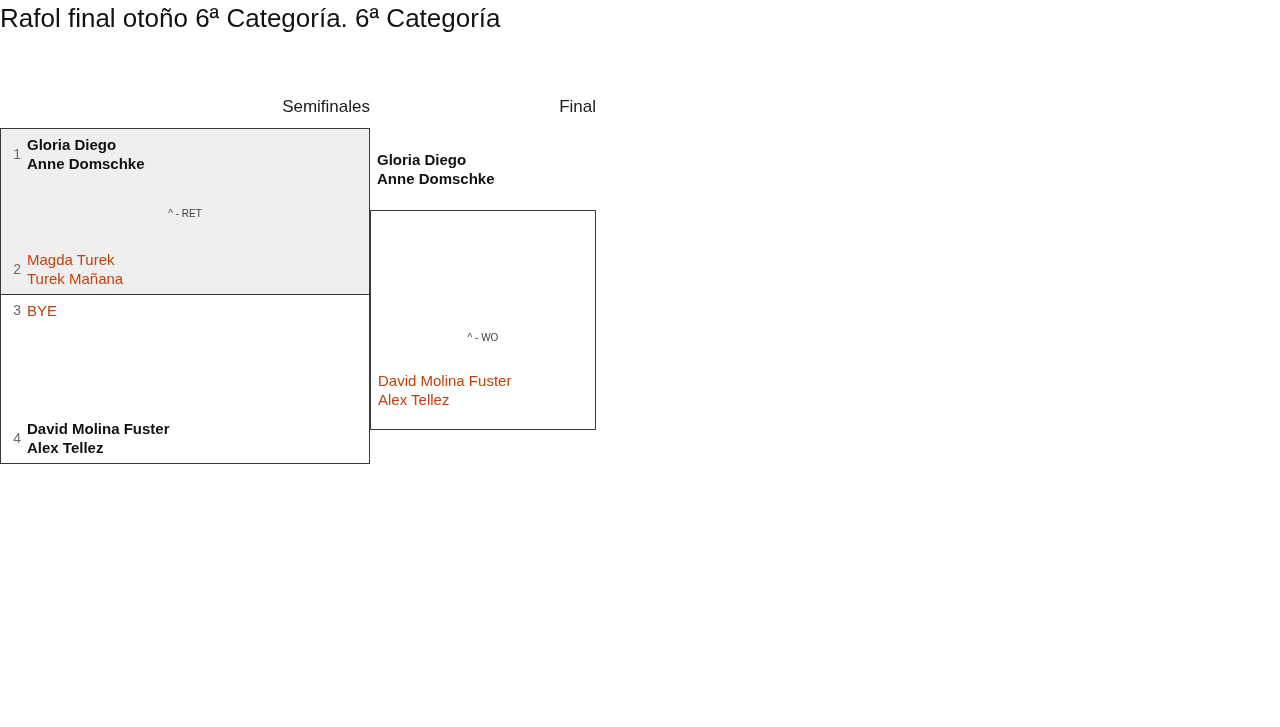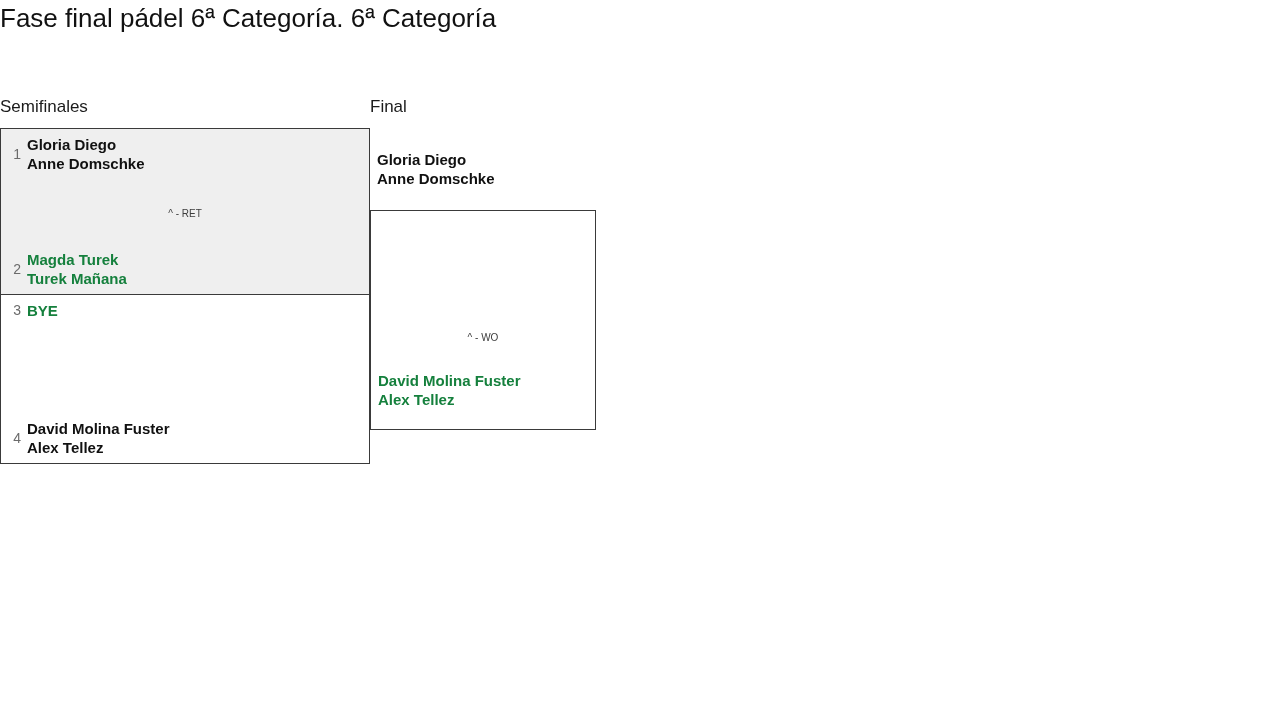--- a/index.html
+++ b/index.html
@@ -63,21 +63,21 @@
     left: 0; top: 86px;
     width: 1280px;
     height: 641px;
   }
 
   .round-header {
     position: absolute;
     font-size: 17px;
     line-height: 22px;
     color: #1b1b1b;
-    text-align: left;
+    text-align: right;
     white-space: nowrap;
   }
   #header-semifinales { left: 0px;   top: 10px; width: 370px; }
   #header-final       { left: 370px; top: 10px; width: 226px; }
 
   
   .match {
     position: absolute;
     box-sizing: border-box;
     border: 1px solid #3a3a3a;
@@ -110,21 +110,21 @@
     line-height: 17px;
     color: #6b6b6b;
   }
   .players {
     font-size: 15px;
     line-height: 19px;
     color: #1b1b1b;
     white-space: nowrap;
   }
   .players.winner { font-weight: bold; color: #111111; }
-  .players.loser  { font-weight: bold; color: #15803d; }
+  .players.loser  { font-weight: normal; color: #c2410c; }
   .pname { display: block; }
 
   .score {
     position: absolute;
     left: 0;
     width: 100%;
     text-align: center;
     font-size: 10px;
     line-height: 18px;
     color: #3d3d3d;
@@ -146,21 +146,21 @@
   }
   #final-winner-label .pname { display: block; }
   #match-final .slot-bottom { bottom: 20px; left: 7px; }
 </style>
 </head>
 <body>
 
 <div id="header">
 
   <div id="title-block">
-    <span class="tline">Fase final pádel 6ª Categoría. 6ª Categoría</span>
+    <span class="tline">Rafol final otoño 6ª Categoría. 6ª Categoría</span>
   </div>
 
 
 </div>
 
 <div id="bracket">
 
   <div class="round-header" id="header-semifinales">Semifinales</div>
 
   <div class="round-header" id="header-final">Final</div>

